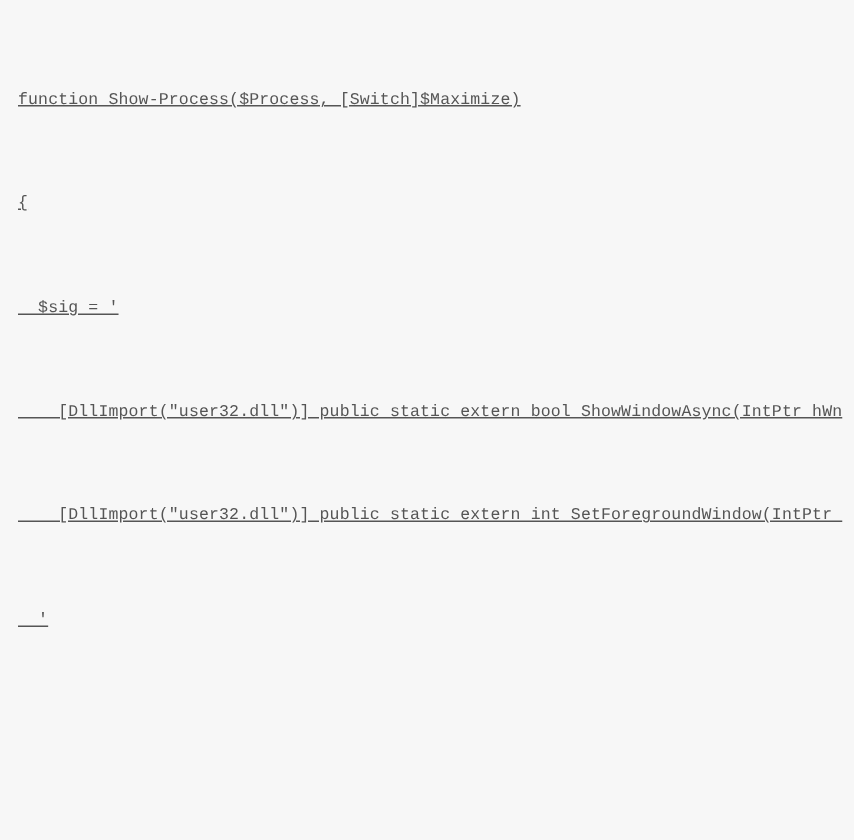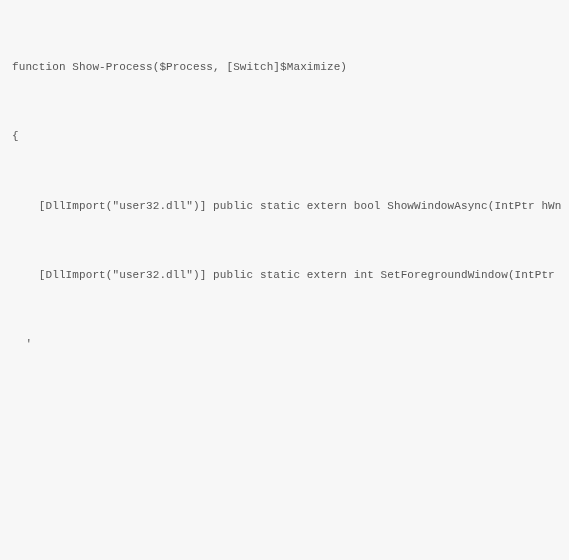--- a/index.html
+++ b/index.html
@@ -16,28 +16,30 @@
     white-space: pre;
     overflow: hidden;
     width: 569px;
     height: 560px;
     box-sizing: border-box;
     letter-spacing: 0.1px;
   }
   .code-line {
     display: block;
     white-space: pre;
+    text-decoration: underline;
   }
 </style>
 </head>
 <body>
 
 <div class="code-block">
   <span class="code-line">function Show-Process($Process, [Switch]$Maximize)</span>
   <span class="code-line">{</span>
+  <span class="code-line">  $sig = '</span>
   <span class="code-line">    [DllImport("user32.dll")] public static extern bool ShowWindowAsync(IntPtr hWn</span>
   <span class="code-line">    [DllImport("user32.dll")] public static extern int SetForegroundWindow(IntPtr </span>
   <span class="code-line">  '</span>
   <span class="code-line"></span>
   <span class="code-line"></span>
   
   
   
   
   

